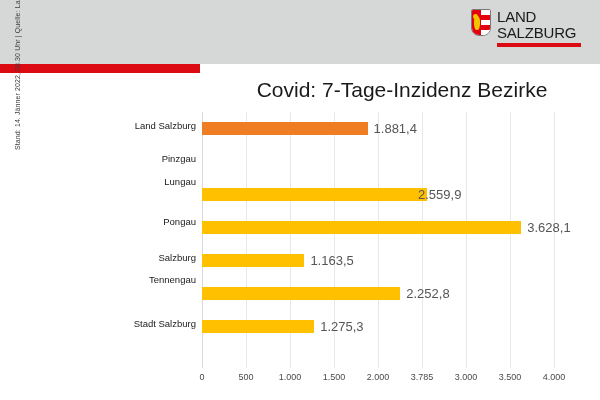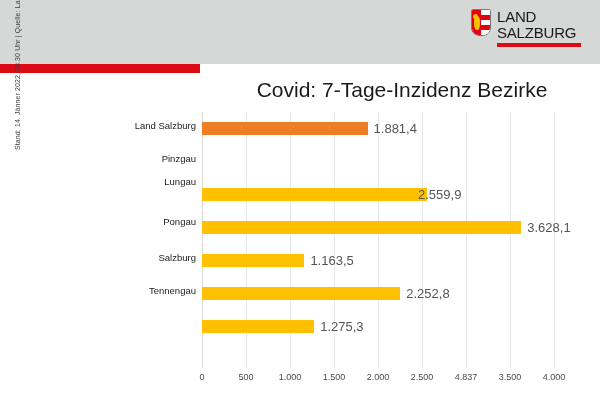--- a/index.html
+++ b/index.html
@@ -165,22 +165,25 @@
       </div>
       <div class="cat-row" style="top: 56px;">
         <div class="cat-label">Lungau</div>
       </div>
       <div class="cat-row" style="top: 96px;">
         <div class="cat-label">Pongau</div>
       </div>
       <div class="cat-row" style="top: 132px;">
         <div class="cat-label">Salzburg</div>
       </div>
-      <div class="cat-row" style="top: 165px;">
+      <div class="cat-row" style="top: 154px;">
         <div class="cat-label">Tennengau</div>
+      </div>
+      <div class="cat-row" style="top: 198px;">
+        <div class="cat-label">Stadt Salzburg</div>
       </div>
     </div>
 
   <div class="plot">
     <div class="axis-base"></div>
   <div class="gridline" style="left: 44px;"></div>
       <div class="gridline" style="left: 88px;"></div>
       <div class="gridline" style="left: 132px;"></div>
       <div class="gridline" style="left: 176px;"></div>
       <div class="gridline" style="left: 220px;"></div>
@@ -212,19 +215,19 @@
         <div class="bar-value" style="left: 118.226px;">1.275,3</div>
       </div>
     </div>
 
   <div class="xaxis">
       <div class="tick" style="left: 0px;">0</div>
       <div class="tick" style="left: 44px;">500</div>
       <div class="tick" style="left: 88px;">1.000</div>
       <div class="tick" style="left: 132px; text-align: right;">1.500</div>
       <div class="tick" style="left: 176px;">2.000</div>
-      <div class="tick" style="left: 220px;">2.500</div>
-      <div class="tick" style="left: 264px;">4.837</div>
+      <div class="tick" style="left: 220px;">3.785</div>
+      <div class="tick" style="left: 264px;">3.000</div>
       <div class="tick" style="left: 308px;">3.500</div>
       <div class="tick" style="left: 352px;">4.000</div>
     </div>
 
 </div>
 
 </body></html>

